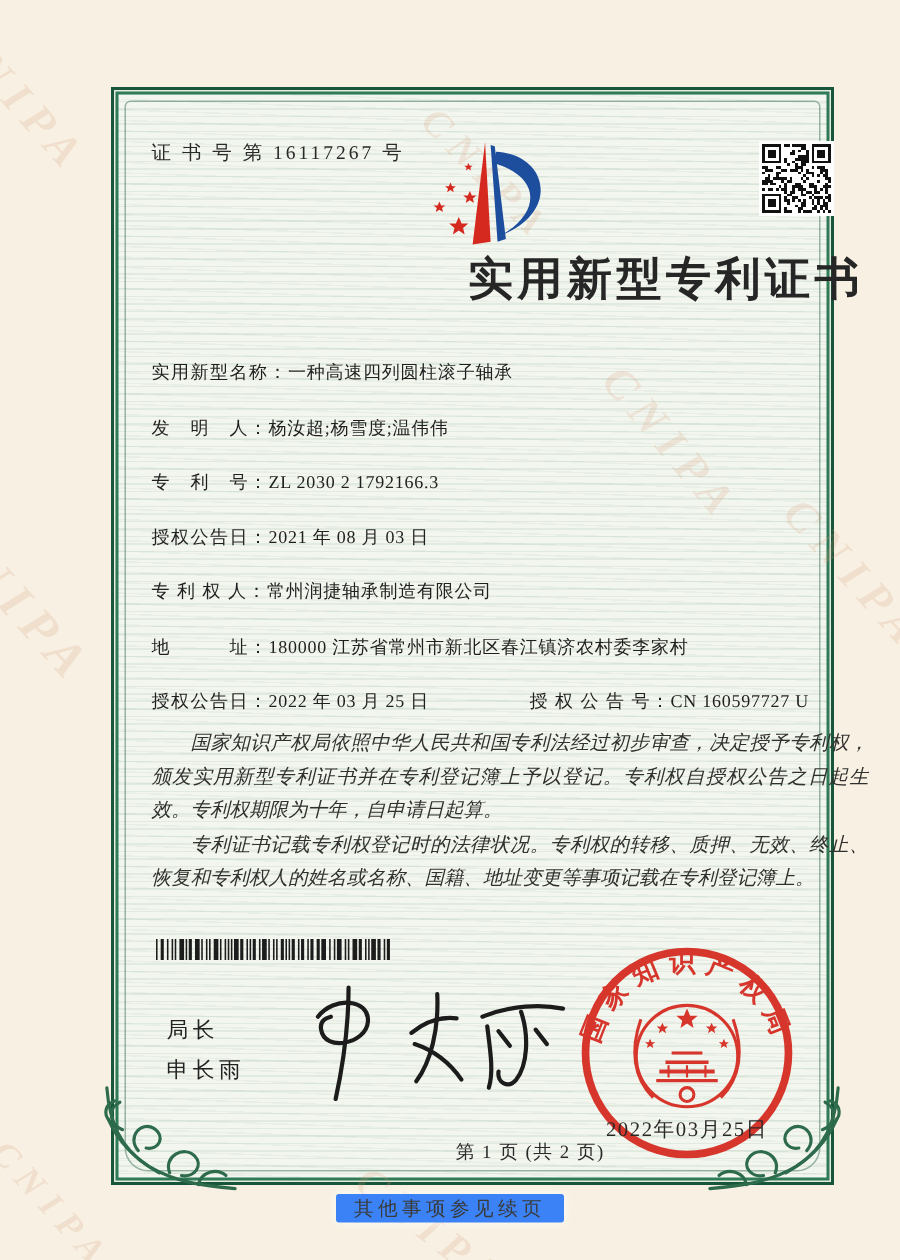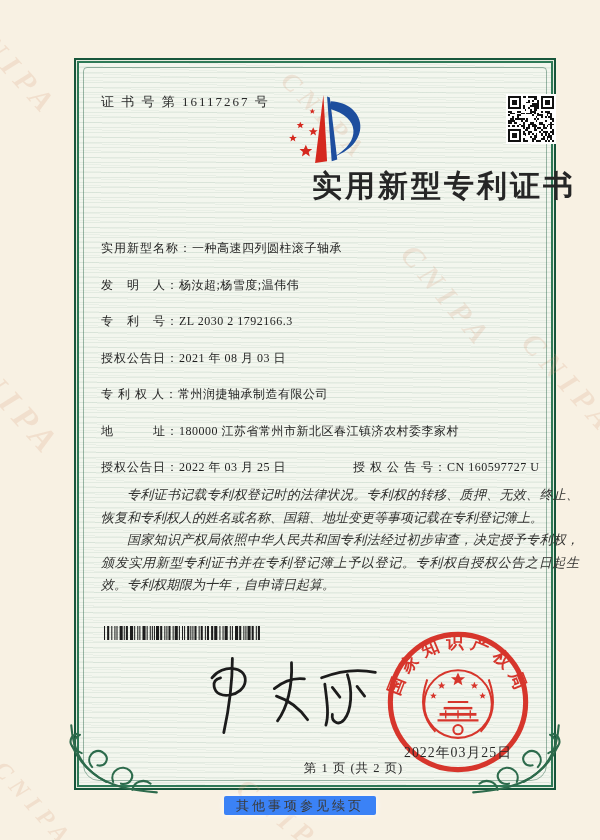--- a/index.html
+++ b/index.html
@@ -356,22 +356,22 @@
       </div>
       <div class="frow">
         <span class="lab">授权公告日：</span><span class="val">2022 年 03 月 25 日</span>
         <span class="pair2">
           <span class="lab">授 权 公 告 号：</span><span class="val">CN 160597727 U</span>
         </span>
       </div>
     </div>
 
     <div class="body-text">
+      <p>国家知识产权局依照中华人民共和国专利法经过初步审查，决定授予专利权，颁发实用新型专利证书并在专利登记簿上予以登记。专利权自授权公告之日起生效。专利权期限为十年，自申请日起算。</p>
       <p>专利证书记载专利权登记时的法律状况。专利权的转移、质押、无效、终止、恢复和专利权人的姓名或名称、国籍、地址变更等事项记载在专利登记簿上。</p>
-      <p>国家知识产权局依照中华人民共和国专利法经过初步审查，决定授予专利权，颁发实用新型专利证书并在专利登记簿上予以登记。专利权自授权公告之日起生效。专利权期限为十年，自申请日起算。</p>
     </div>
 
     <svg class="barcode" id="barcode-svg" preserveAspectRatio="none" viewBox="0 0 151 14">
         <rect x="0" y="0" width="1" height="14" fill="#1c1c1c"></rect>
         <rect x="3" y="0" width="2" height="14" fill="#1c1c1c"></rect>
         <rect x="7" y="0" width="1" height="14" fill="#1c1c1c"></rect>
         <rect x="10" y="0" width="1" height="14" fill="#1c1c1c"></rect>
         <rect x="12" y="0" width="1" height="14" fill="#1c1c1c"></rect>
         <rect x="15" y="0" width="3" height="14" fill="#1c1c1c"></rect>
         <rect x="19" y="0" width="1" height="14" fill="#1c1c1c"></rect>
@@ -413,20 +413,24 @@
         <rect x="126" y="0" width="3" height="14" fill="#1c1c1c"></rect>
         <rect x="130" y="0" width="2" height="14" fill="#1c1c1c"></rect>
         <rect x="134" y="0" width="1" height="14" fill="#1c1c1c"></rect>
         <rect x="136" y="0" width="1" height="14" fill="#1c1c1c"></rect>
         <rect x="138" y="0" width="3" height="14" fill="#1c1c1c"></rect>
         <rect x="142" y="0" width="2" height="14" fill="#1c1c1c"></rect>
         <rect x="146" y="0" width="1" height="14" fill="#1c1c1c"></rect>
         <rect x="148" y="0" width="2" height="14" fill="#1c1c1c"></rect>
       </svg>
 
+    <div class="signer">
+      <div>局长</div>
+      <div>申长雨</div>
+    </div>
 
     <svg class="signature" viewBox="0 0 200 80">
       <g stroke="#1c1c1c" fill="none" stroke-width="2.6" stroke-linecap="round" stroke-linejoin="round">
         <path d="M26 24 C36 11 58 13 57 27 C56 41 30 46 28 32 C27 27 30 25 34 24"></path>
         <path d="M45 6 C45 28 42 52 37 75"></path>
         <path d="M84 34 C94 26 104 24 112 25"></path>
         <path d="M100 10 C101 32 96 52 87 64"></path>
         <path d="M86 41 C98 45 108 53 115 63"></path>
         <path d="M128 24 C146 17 164 16 178 19"></path>
         <path d="M152 21 C157 36 156 54 149 63 C144 69 137 65 138 58"></path>

